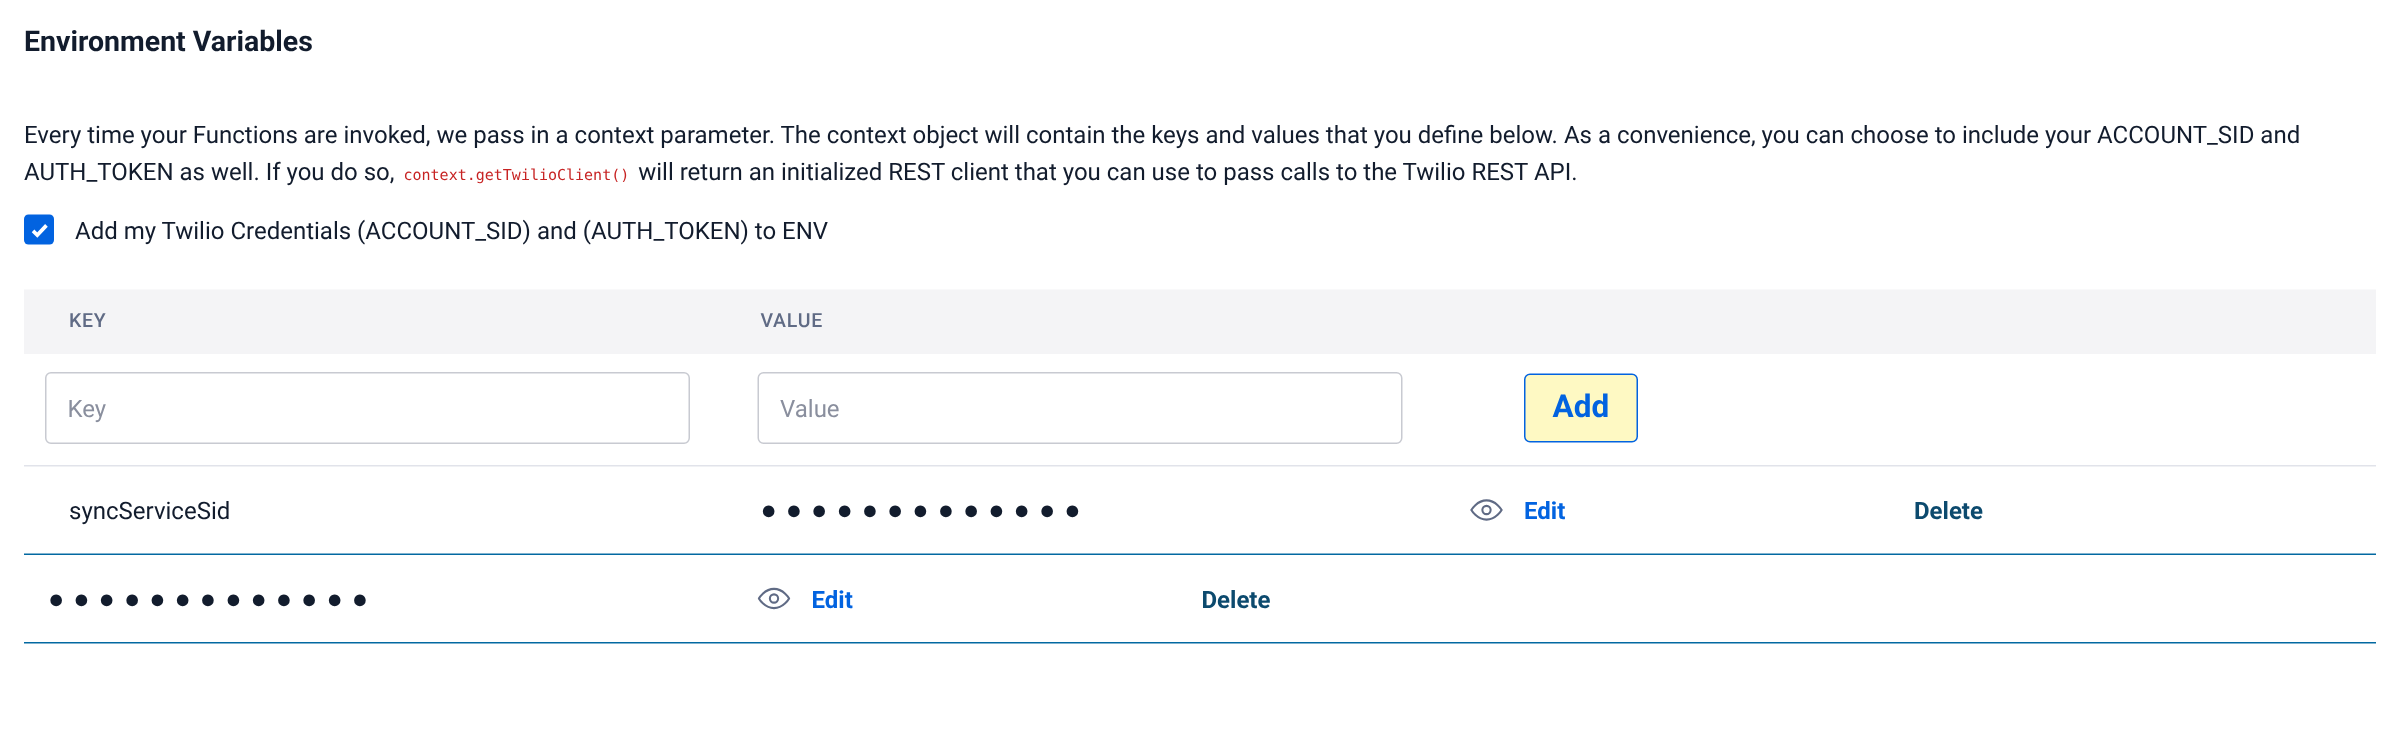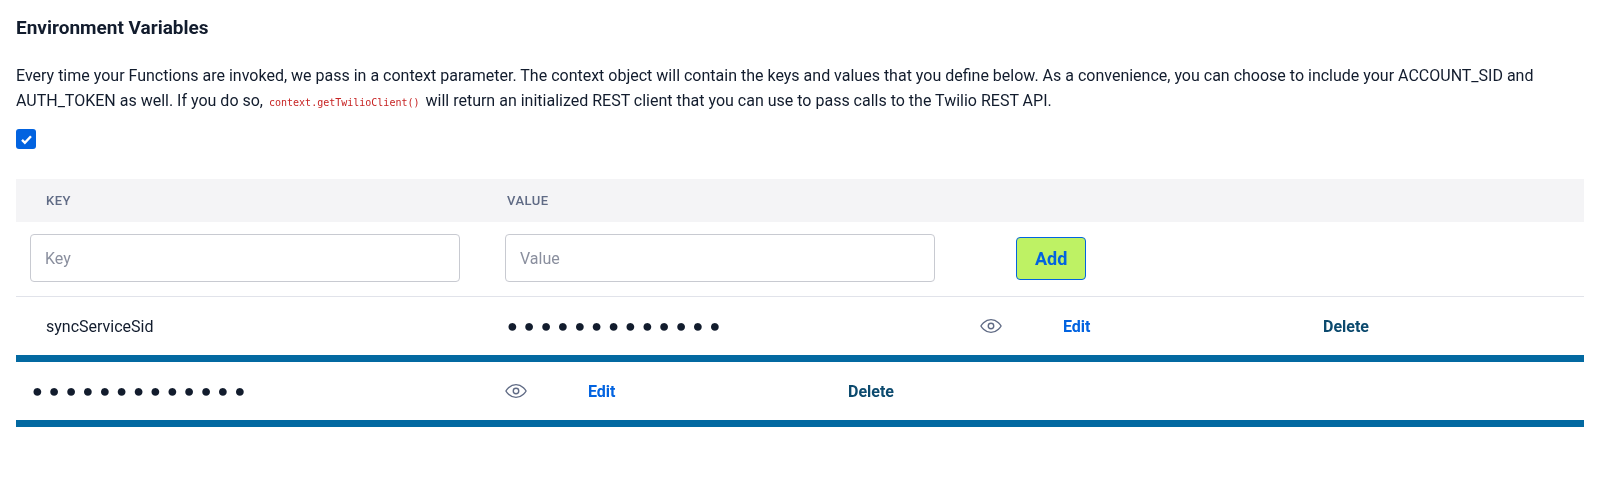--- a/index.html
+++ b/index.html
@@ -12,20 +12,21 @@
       font-size: 16px;
       color: #121c2d;
       background: #ffffff;
       padding: 16px;
       width: 1600px;
     }
     h3.heading {
       font-size: 19px;
       font-weight: 700;
       color: #121c2d;
+      margin-bottom: 14px;
     }
     .description {
       font-size: 16px;
       line-height: 1.55;
       color: #121c2d;
       margin-bottom: 16px;
       max-width: 1560px;
     }
     code.inline {
       font-family: ui-monospace, SFMono-Regular, Menlo, Monaco, Consolas, monospace;
@@ -115,34 +116,34 @@
       font-size: 16px;
       color: #121c2d;
       font-family: inherit;
       outline: none;
     }
     .text-input::placeholder {
       color: #8a8f9e;
     }
     .add-btn {
       border: 1px solid #0263e0;
-      background: #bef264;
+      background: #fef9c3;
       color: #0263e0;
       font-weight: 700;
-      font-size: 18px;
+      font-size: 21px;
       padding: 10px 18px;
       border-radius: 4px;
       cursor: pointer;
       font-family: inherit;
     }
     .var-row {
       display: flex;
       align-items: center;
       padding: 18px 0;
-      border-bottom: 7px solid #0369a1;
+      border-bottom: 1px solid #0369a1;
     }
     .var-key {
       font-size: 16px;
       color: #121c2d;
       padding-left: 30px;
     }
     .var-value {
       font-size: 18px;
       color: #121c2d;
       letter-spacing: 6px;
@@ -164,21 +165,20 @@
     }
     .link-btn {
       background: none;
       border: none;
       font-size: 16px;
       font-weight: 700;
       cursor: pointer;
       font-family: inherit;
       padding: 0;
       text-align: left;
-      margin-left: 47px;
     }
     .link-edit { color: #0263e0; }
     .link-delete { color: #0c4a6e; }
   </style>
 </head>
 <body>
 
 <h3 class="heading">Environment Variables</h3>
 
 <div class="description">
@@ -187,20 +187,21 @@
   <code class="inline">context.getTwilioClient()</code>
   <span> will return an initialized REST client that you can use to pass calls to the Twilio REST API.</span>
 </div>
 
 <div class="checkbox-row">
   <div class="checkbox">
     <svg viewBox="0 0 16 16">
         <polyline points="2.5 8.5 6 12 13.5 4"></polyline>
       </svg>
   </div>
+  <label class="checkbox-label">Add my Twilio Credentials (ACCOUNT_SID) and (AUTH_TOKEN) to ENV</label>
 </div>
 
 <div class="table-wrap">
 
   <div class="table-header">
     <div class="col-key th">KEY</div>
     <div class="col-value th">VALUE</div>
     <div class="col-eye"></div>
     <div class="col-edit"></div>
     <div class="col-delete"></div>

